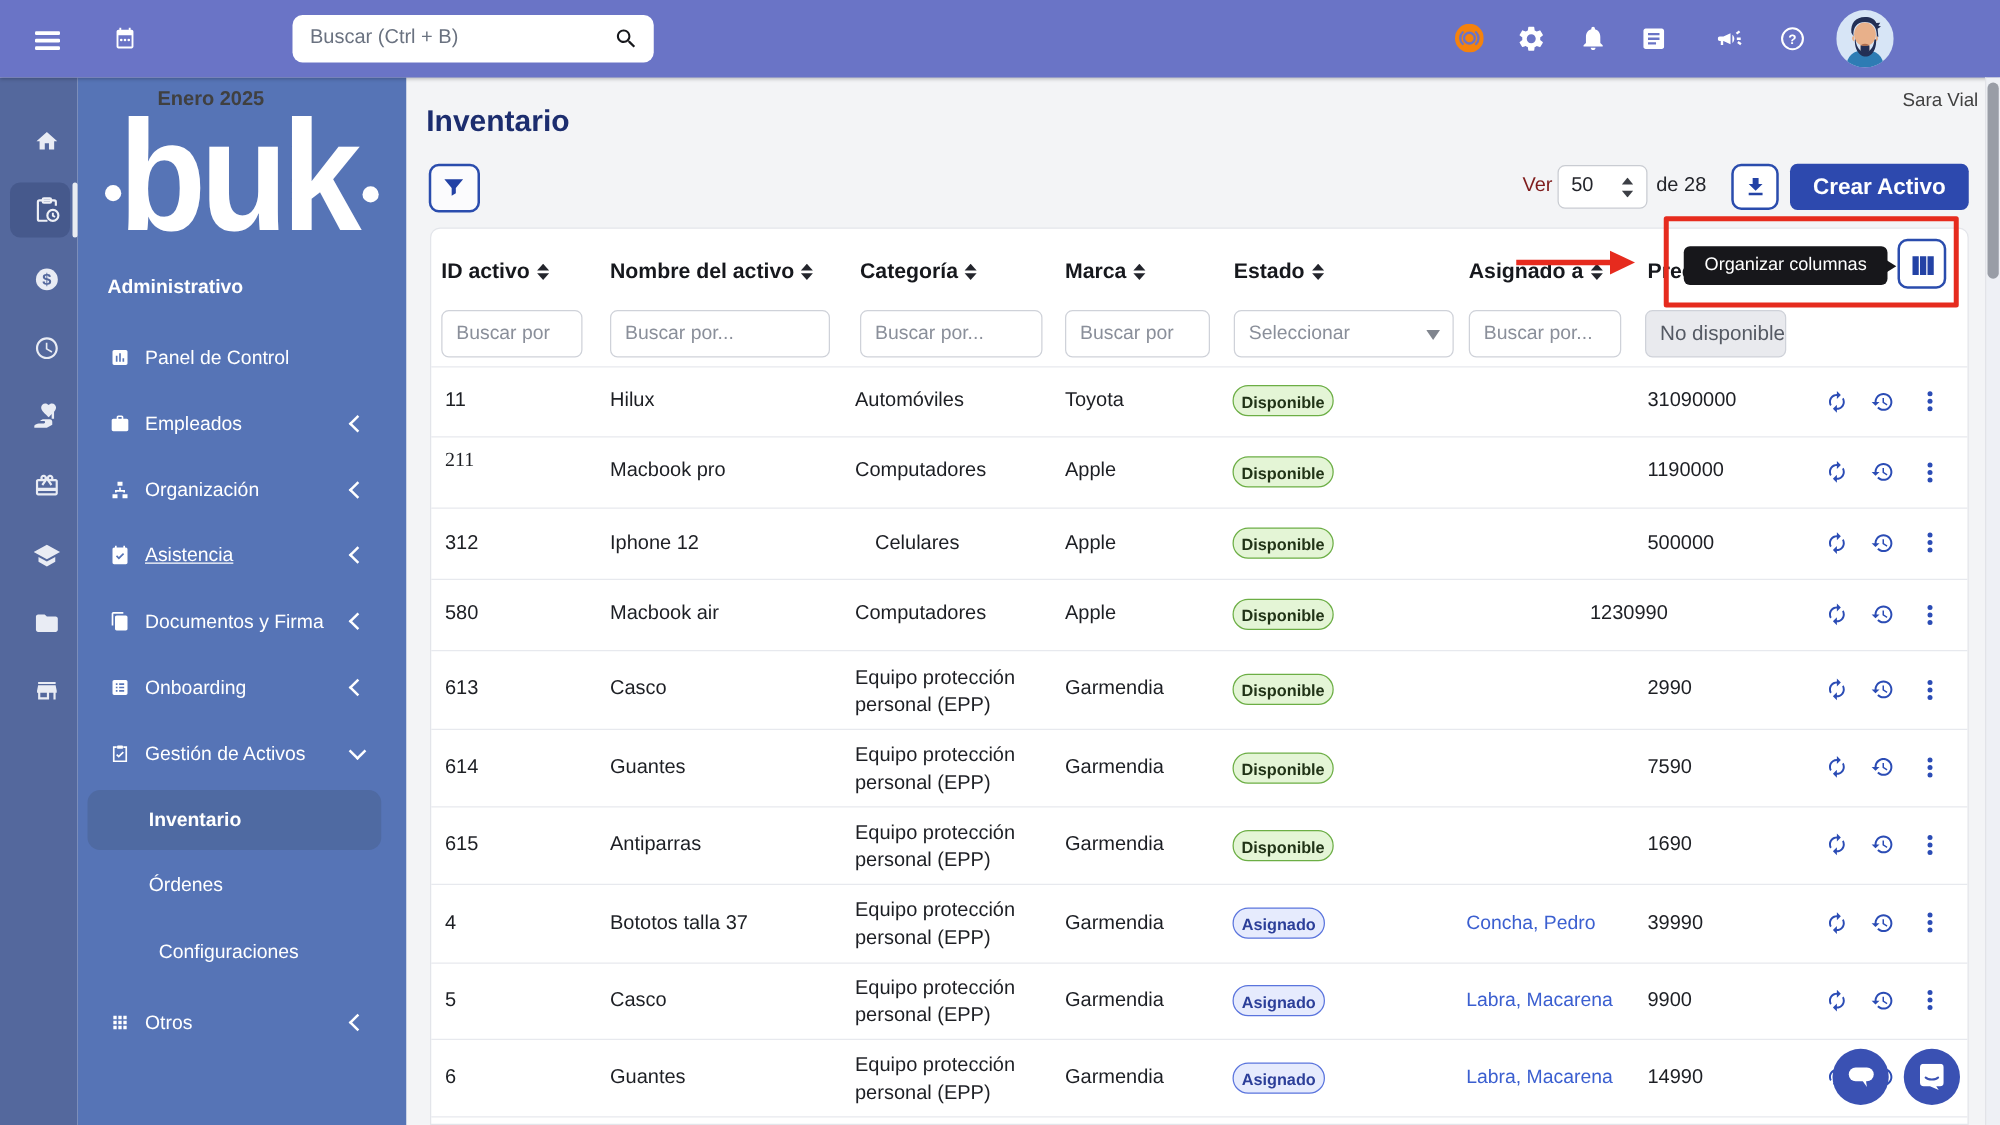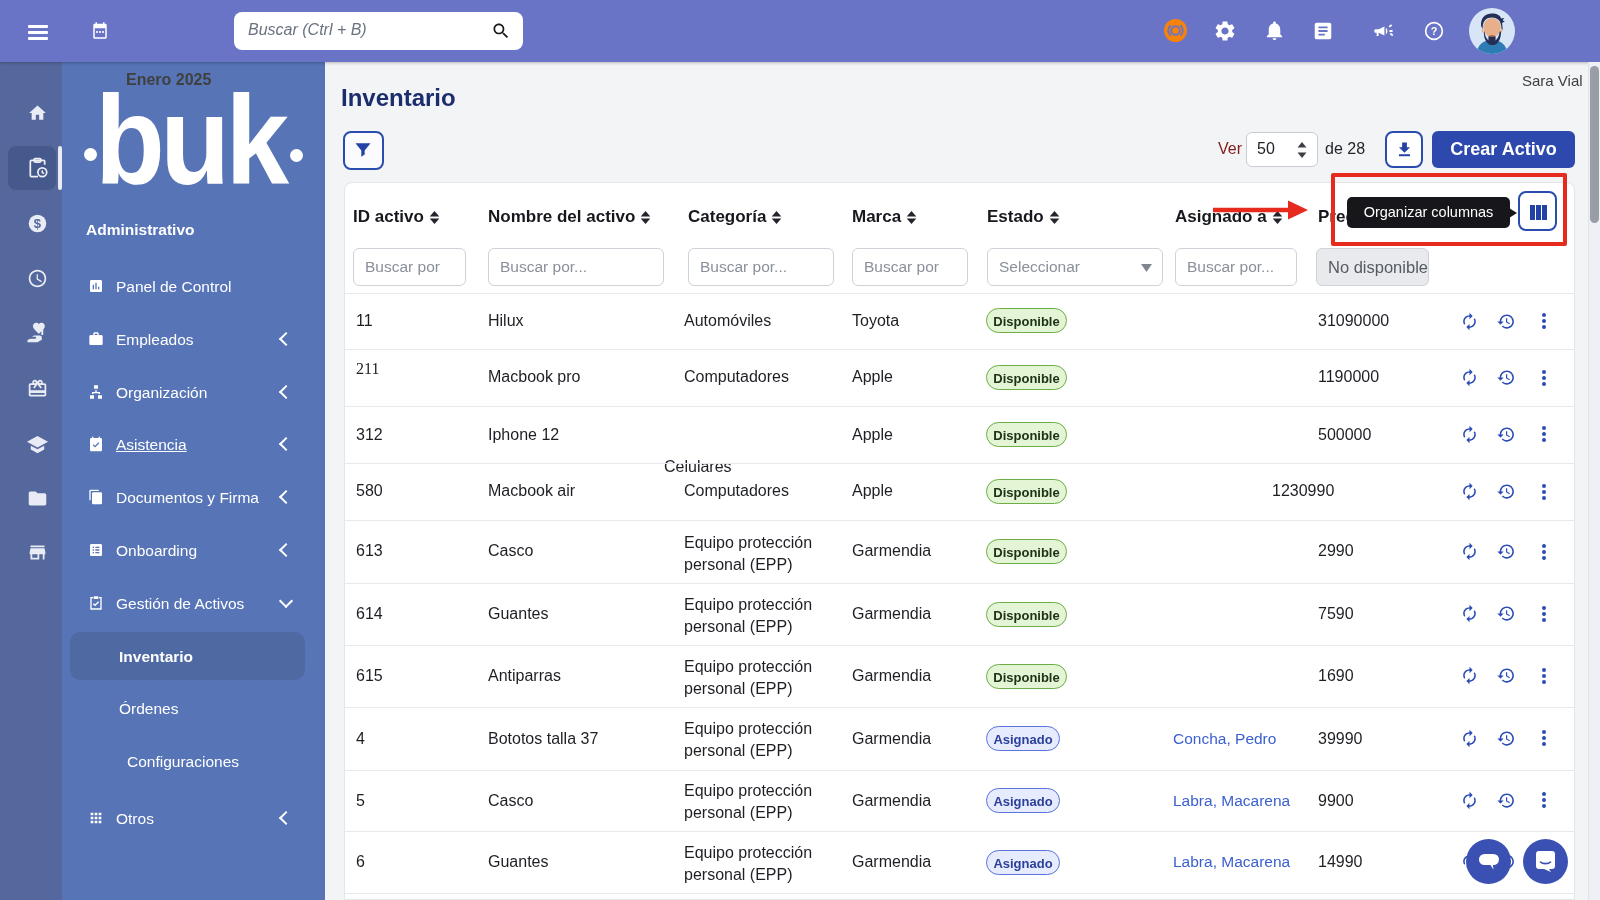--- a/index.html
+++ b/index.html
@@ -144,21 +144,21 @@
 <div class="abs" style="left:28px;top:25px;width:20px;height:3px;background:#fff;border-radius:1px;z-index:41;"></div>
 <div class="abs" style="left:28px;top:31px;width:20px;height:3px;background:#fff;border-radius:1px;z-index:41;"></div>
 <div class="abs" style="left:28px;top:37px;width:20px;height:3px;background:#fff;border-radius:1px;z-index:41;"></div>
 <svg class="abs" style="left:91px;top:21px;z-index:41;" width="18" height="19" viewBox="0 0 24 24">
       <path fill="#fff" d="M19 3h-1V1h-2v2H8V1H6v2H5c-1.1 0-2 .9-2 2v16c0 1.1.9 2 2 2h14c1.1 0 2-.9 2-2V5c0-1.1-.9-2-2-2zm0 18H5V9h14v12z"></path>
       <circle cx="8" cy="14" r="1.4" fill="#fff"></circle>
       <circle cx="12" cy="14" r="1.4" fill="#fff"></circle>
       <circle cx="16" cy="14" r="1.4" fill="#fff"></circle>
     </svg>
 <div class="abs tb-txt" style="left:126px;top:23px;font-size:16px;font-weight:bold;z-index:41;">Enero 2025</div>
-<div id="searchbox" class="abs" style="z-index:41;font-style:italic;">
+<div id="searchbox" class="abs" style="z-index:41;">
       <span>Buscar (Ctrl + B)</span>
 <svg style="position:absolute;right:12px;top:9px;" width="20" height="20" viewBox="0 0 24 24">
         <path fill="#17181c" d="M15.5 14h-.79l-.28-.27C15.41 12.59 16 11.11 16 9.5 16 5.91 13.09 3 9.5 3S3 5.91 3 9.5 5.91 16 9.5 16c1.61 0 3.09-.59 4.23-1.57l.27.28v.79l5 4.99L20.49 19l-4.99-5zm-6 0C7.01 14 5 11.99 5 9.5S7.01 5 9.5 5 14 7.01 14 9.5 11.99 14 9.5 14z"></path>
       </svg>
 </div>
 <svg class="abs" style="left:1164px;top:19px;z-index:41;" width="23" height="23" viewBox="0 0 23 23">
       <circle cx="11.5" cy="11.5" r="11.5" fill="#f5820d"></circle>
       <circle cx="11.5" cy="11.5" r="4.3" fill="none" stroke="#6a74c6" stroke-width="1.9"></circle>
       <path d="M6.2 6.8a6.6 6.6 0 0 0 0 9.4" fill="none" stroke="#6a74c6" stroke-width="1.9" stroke-linecap="round"></path>
       <path d="M16.8 6.8a6.6 6.6 0 0 1 0 9.4" fill="none" stroke="#6a74c6" stroke-width="1.9" stroke-linecap="round"></path>
@@ -288,21 +288,21 @@
       </svg>
 <svg class="abs" style="left:1496px;top:368px;" width="20" height="19" viewBox="0 0 24 24">
         <path fill="#2b4cb5" d="M13 3c-4.97 0-9 4.03-9 9H1l3.89 3.89.07.14L9 12H6c0-3.87 3.13-7 7-7s7 3.13 7 7-3.13 7-7 7c-1.93 0-3.68-.79-4.94-2.06l-1.42 1.42C8.27 19.99 10.51 21 13 21c4.97 0 9-4.03 9-9s-4.03-9-9-9zm-1 5v5l4.28 2.54.72-1.21-3.5-2.08V8H12z"></path>
       </svg>
 <div class="abs" style="left:1542px;top:370px;width:4px;height:4px;border-radius:50%;background:#2b4cb5;"></div>
 <div class="abs" style="left:1542px;top:376px;width:4px;height:4px;border-radius:50%;background:#2b4cb5;"></div>
 <div class="abs" style="left:1542px;top:382px;width:4px;height:4px;border-radius:50%;background:#2b4cb5;"></div>
 <div class="row-border" style="top:406px;"></div>
 <div class="cell" style="left:356px;top:426px;">312</div>
 <div class="cell" style="left:488px;top:426px;">Iphone 12</div>
-<div class="cell" style="left:664px;top:426px;margin-top:32px;">Celulares</div>
+<div class="cell" style="left:700px;top:426px;">Celulares</div>
 <div class="cell" style="left:852px;top:426px;">Apple</div>
 <div class="badge bdisp" style="top:422px;">Disponible</div>
 <div class="cell" style="left:1318px;top:426px;">500000</div>
 <svg class="abs" style="left:1460px;top:425px;" width="19" height="19" viewBox="0 0 24 24">
         <path fill="#2b4cb5" d="M12 6v3l4-4-4-4v3c-4.42 0-8 3.58-8 8 0 1.57.46 3.03 1.24 4.26L6.7 14.8c-.45-.83-.7-1.79-.7-2.8 0-3.31 2.69-6 6-6zm6.76 1.74L17.3 9.2c.44.84.7 1.79.7 2.8 0 3.31-2.69 6-6 6v-3l-4 4 4 4v-3c4.42 0 8-3.58 8-8 0-1.57-.46-3.03-1.24-4.26z"></path>
       </svg>
 <svg class="abs" style="left:1496px;top:425px;" width="20" height="19" viewBox="0 0 24 24">
         <path fill="#2b4cb5" d="M13 3c-4.97 0-9 4.03-9 9H1l3.89 3.89.07.14L9 12H6c0-3.87 3.13-7 7-7s7 3.13 7 7-3.13 7-7 7c-1.93 0-3.68-.79-4.94-2.06l-1.42 1.42C8.27 19.99 10.51 21 13 21c4.97 0 9-4.03 9-9s-4.03-9-9-9zm-1 5v5l4.28 2.54.72-1.21-3.5-2.08V8H12z"></path>
       </svg>
 <div class="abs" style="left:1542px;top:426px;width:4px;height:4px;border-radius:50%;background:#2b4cb5;"></div>

